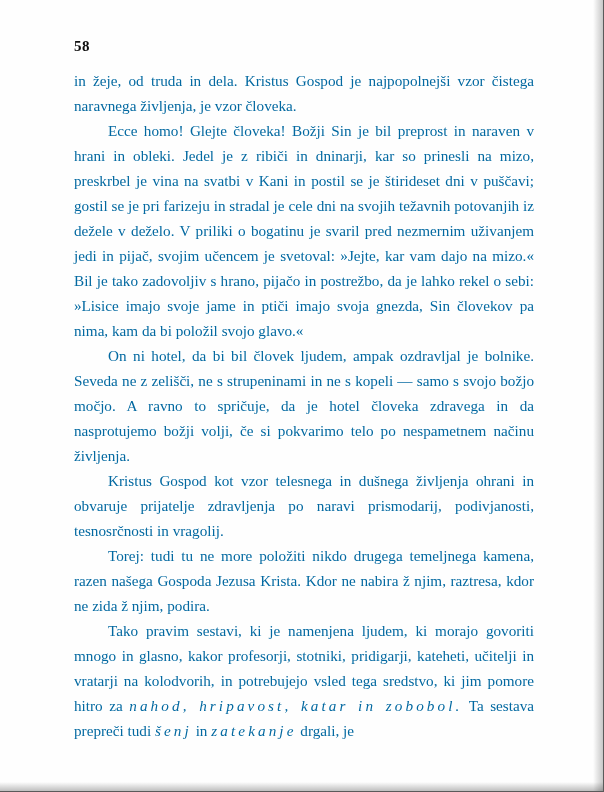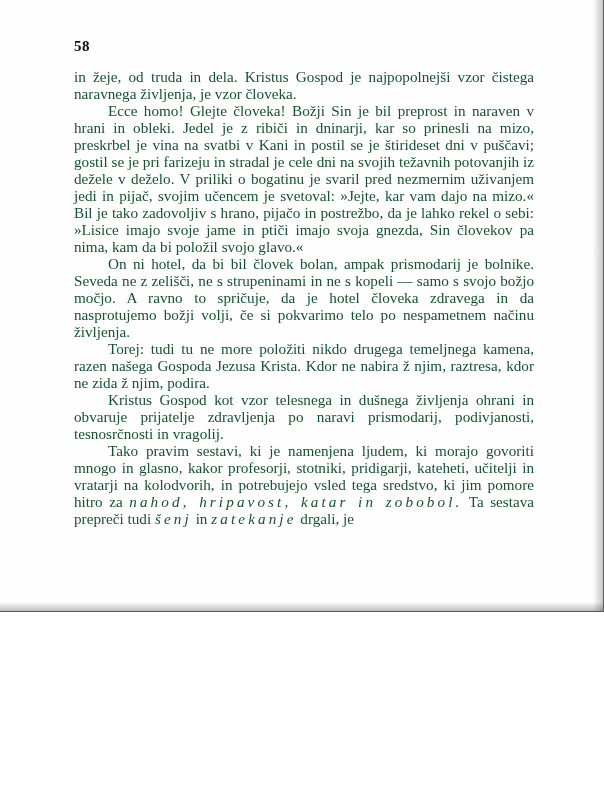--- a/index.html
+++ b/index.html
@@ -6,21 +6,21 @@
     margin: 0;
     padding: 0;
     background: #ffffff;
   }
   body {
     font-family: "Liberation Serif", "DejaVu Serif", serif;
   }
   .page {
     position: relative;
     width: 604px;
-    height: 612px;
+    height: 792px;
     box-sizing: border-box;
     background: #fefefe;
     border-right: 1px solid #5a5a5a;
     border-bottom: 1px solid #5a5a5a;
     overflow: hidden;
   }
   .page-shadow-r {
     position: absolute;
     top: 0;
     right: 0;
@@ -45,23 +45,23 @@
     font-weight: bold;
     font-size: 15px;
     letter-spacing: 0.5px;
     color: #0e0e0e;
   }
   .textblock {
     position: absolute;
     left: 74px;
     top: 68px;
     width: 460px;
-    color: #14532d;
+    color: #0369a1;
     font-size: 15.2px;
-    line-height: 17px;
+    line-height: 25px;
     text-align: justify;
     text-justify: inter-word;
   }
   .para {
     margin: 0;
     text-indent: 34px;
     text-align: justify;
   }
   .para.noindent {
     text-indent: 0;
@@ -87,25 +87,25 @@
 <div class="page">
 
   <div class="folio">58</div>
 
   <div class="textblock">
 
     <p class="para noindent">in žeje, od truda in dela. Kristus Gospod je najpopolnejši vzor čistega naravnega življenja, je vzor človeka.</p>
 
     <p class="para">Ecce homo! Glejte človeka! Božji Sin je bil preprost in naraven v hrani in obleki. Jedel je z ribiči in dninarji, kar so prinesli na mizo, preskrbel je vina na svatbi v Kani in postil se je štirideset dni v puščavi; gostil se je pri farizeju in stradal je cele dni na svojih težavnih potovanjih iz dežele v deželo. V priliki o bogatinu je svaril pred nezmernim uživanjem jedi in pijač, svojim učencem je svetoval: »Jejte, kar vam dajo na mizo.« Bil je tako zadovoljiv s hrano, pijačo in postrežbo, da je lahko rekel o sebi: »Lisice imajo svoje jame in ptiči imajo svoja gnezda, Sin človekov pa nima, kam da bi položil svojo glavo.«</p>
 
-    <p class="para">On ni hotel, da bi bil človek bolan, ampak prismodarij je bolnike. Seveda ne z zelišči, ne s strupeninami in ne s kopeli — samo s svojo božjo močjo. A ravno to spričuje, da je hotel človeka zdravega in da nasprotujemo božji volji, če si pokvarimo telo po nespametnem načinu življenja.</p>
+    <p class="para">On ni hotel, da bi bil človek ljudem, ampak ozdravljal je bolnike. Seveda ne z zelišči, ne s strupeninami in ne s kopeli — samo s svojo božjo močjo. A ravno to spričuje, da je hotel človeka zdravega in da nasprotujemo božji volji, če si pokvarimo telo po nespametnem načinu življenja.</p>
+
+    <p class="para">Kristus Gospod kot vzor telesnega in dušnega življenja ohrani in obvaruje prijatelje zdravljenja po naravi prismodarij, podivjanosti, tesnosrčnosti in vragolij.</p>
 
     <p class="para">Torej: tudi tu ne more položiti nikdo drugega temeljnega kamena, razen našega Gospoda Jezusa Krista. Kdor ne nabira ž njim, raztresa, kdor ne zida ž njim, podira.</p>
-
-    <p class="para">Kristus Gospod kot vzor telesnega in dušnega življenja ohrani in obvaruje prijatelje zdravljenja po naravi prismodarij, podivjanosti, tesnosrčnosti in vragolij.</p>
 
 
     <p class="para">
       <span>Tako pravim sestavi, ki je namenjena ljudem, ki morajo govoriti mnogo in glasno, kakor profesorji, stotniki, pridigarji, kateheti, učitelji in vratarji na kolodvorih, in potrebujejo vsled tega sredstvo, ki jim pomore hitro za </span><span class="spaced">nahod, hripavost, katar in zobobol.</span><span> Ta sestava prepreči tudi </span><span class="spaced">šenj</span><span> in </span><span class="spaced">zatekanje</span><span> drgali, je</span>
     </p>
 
   </div>
 
   <div class="page-shadow-r"></div>
   <div class="page-shadow-b"></div>

